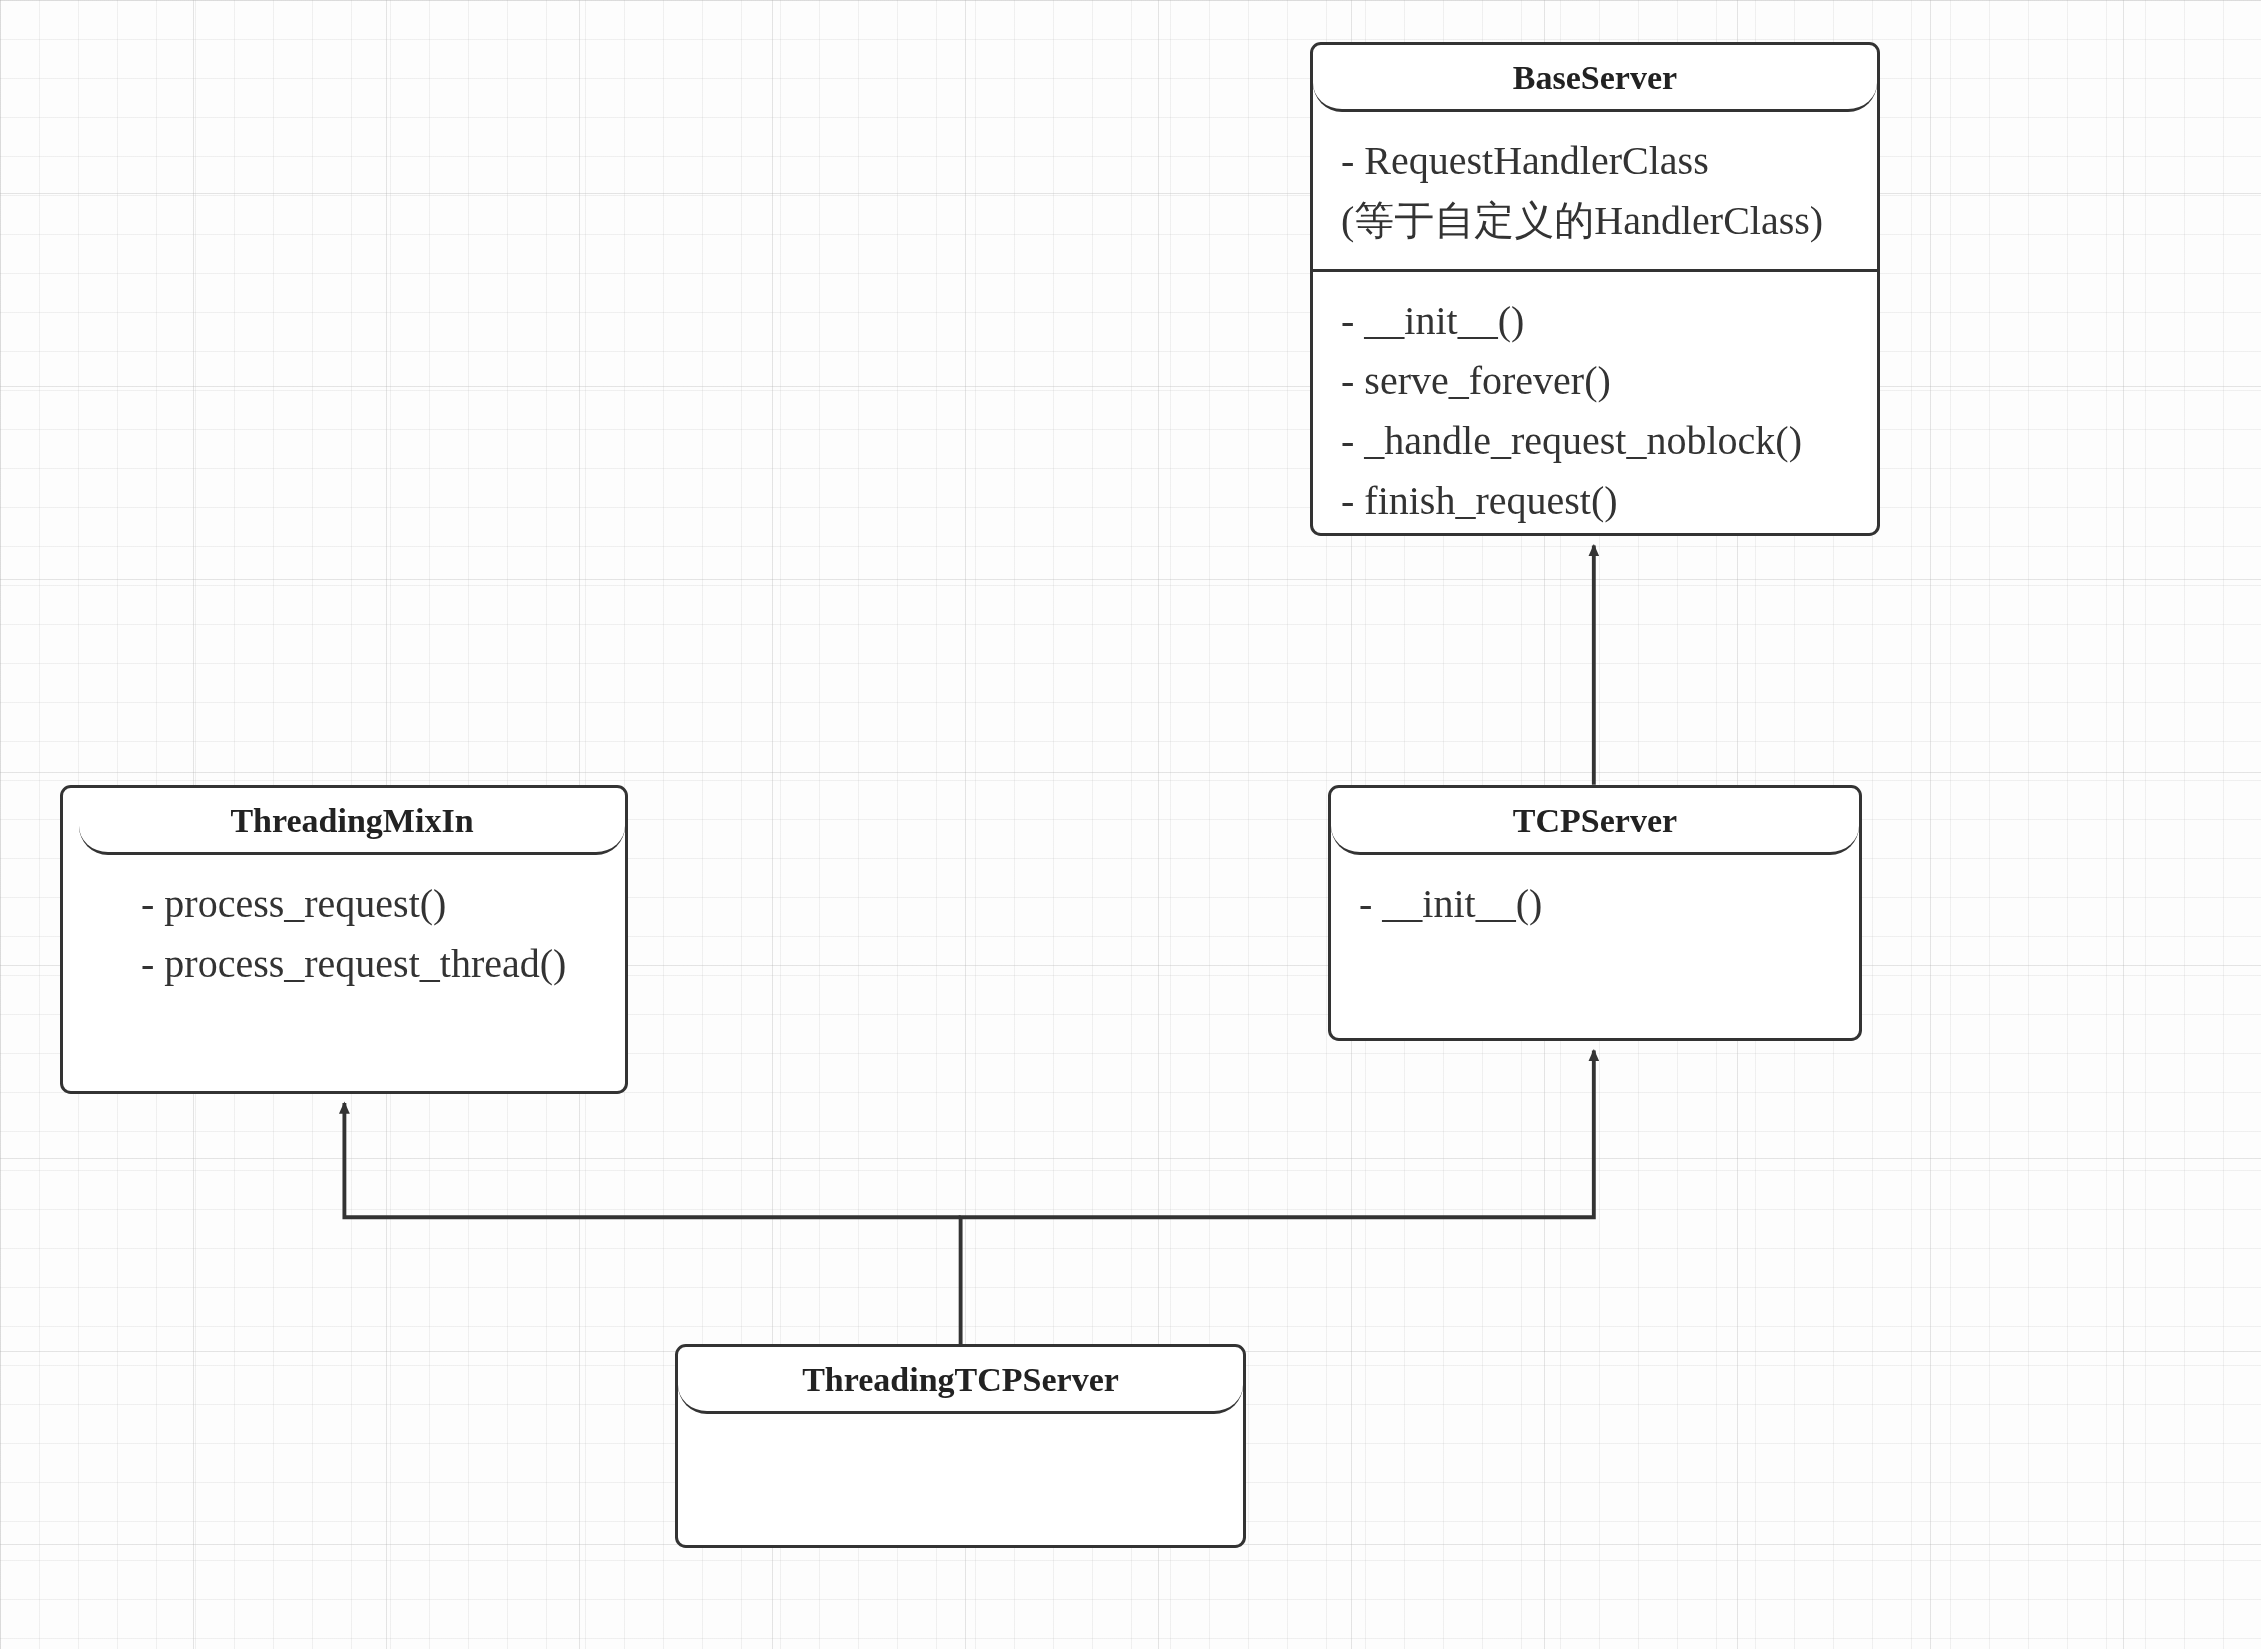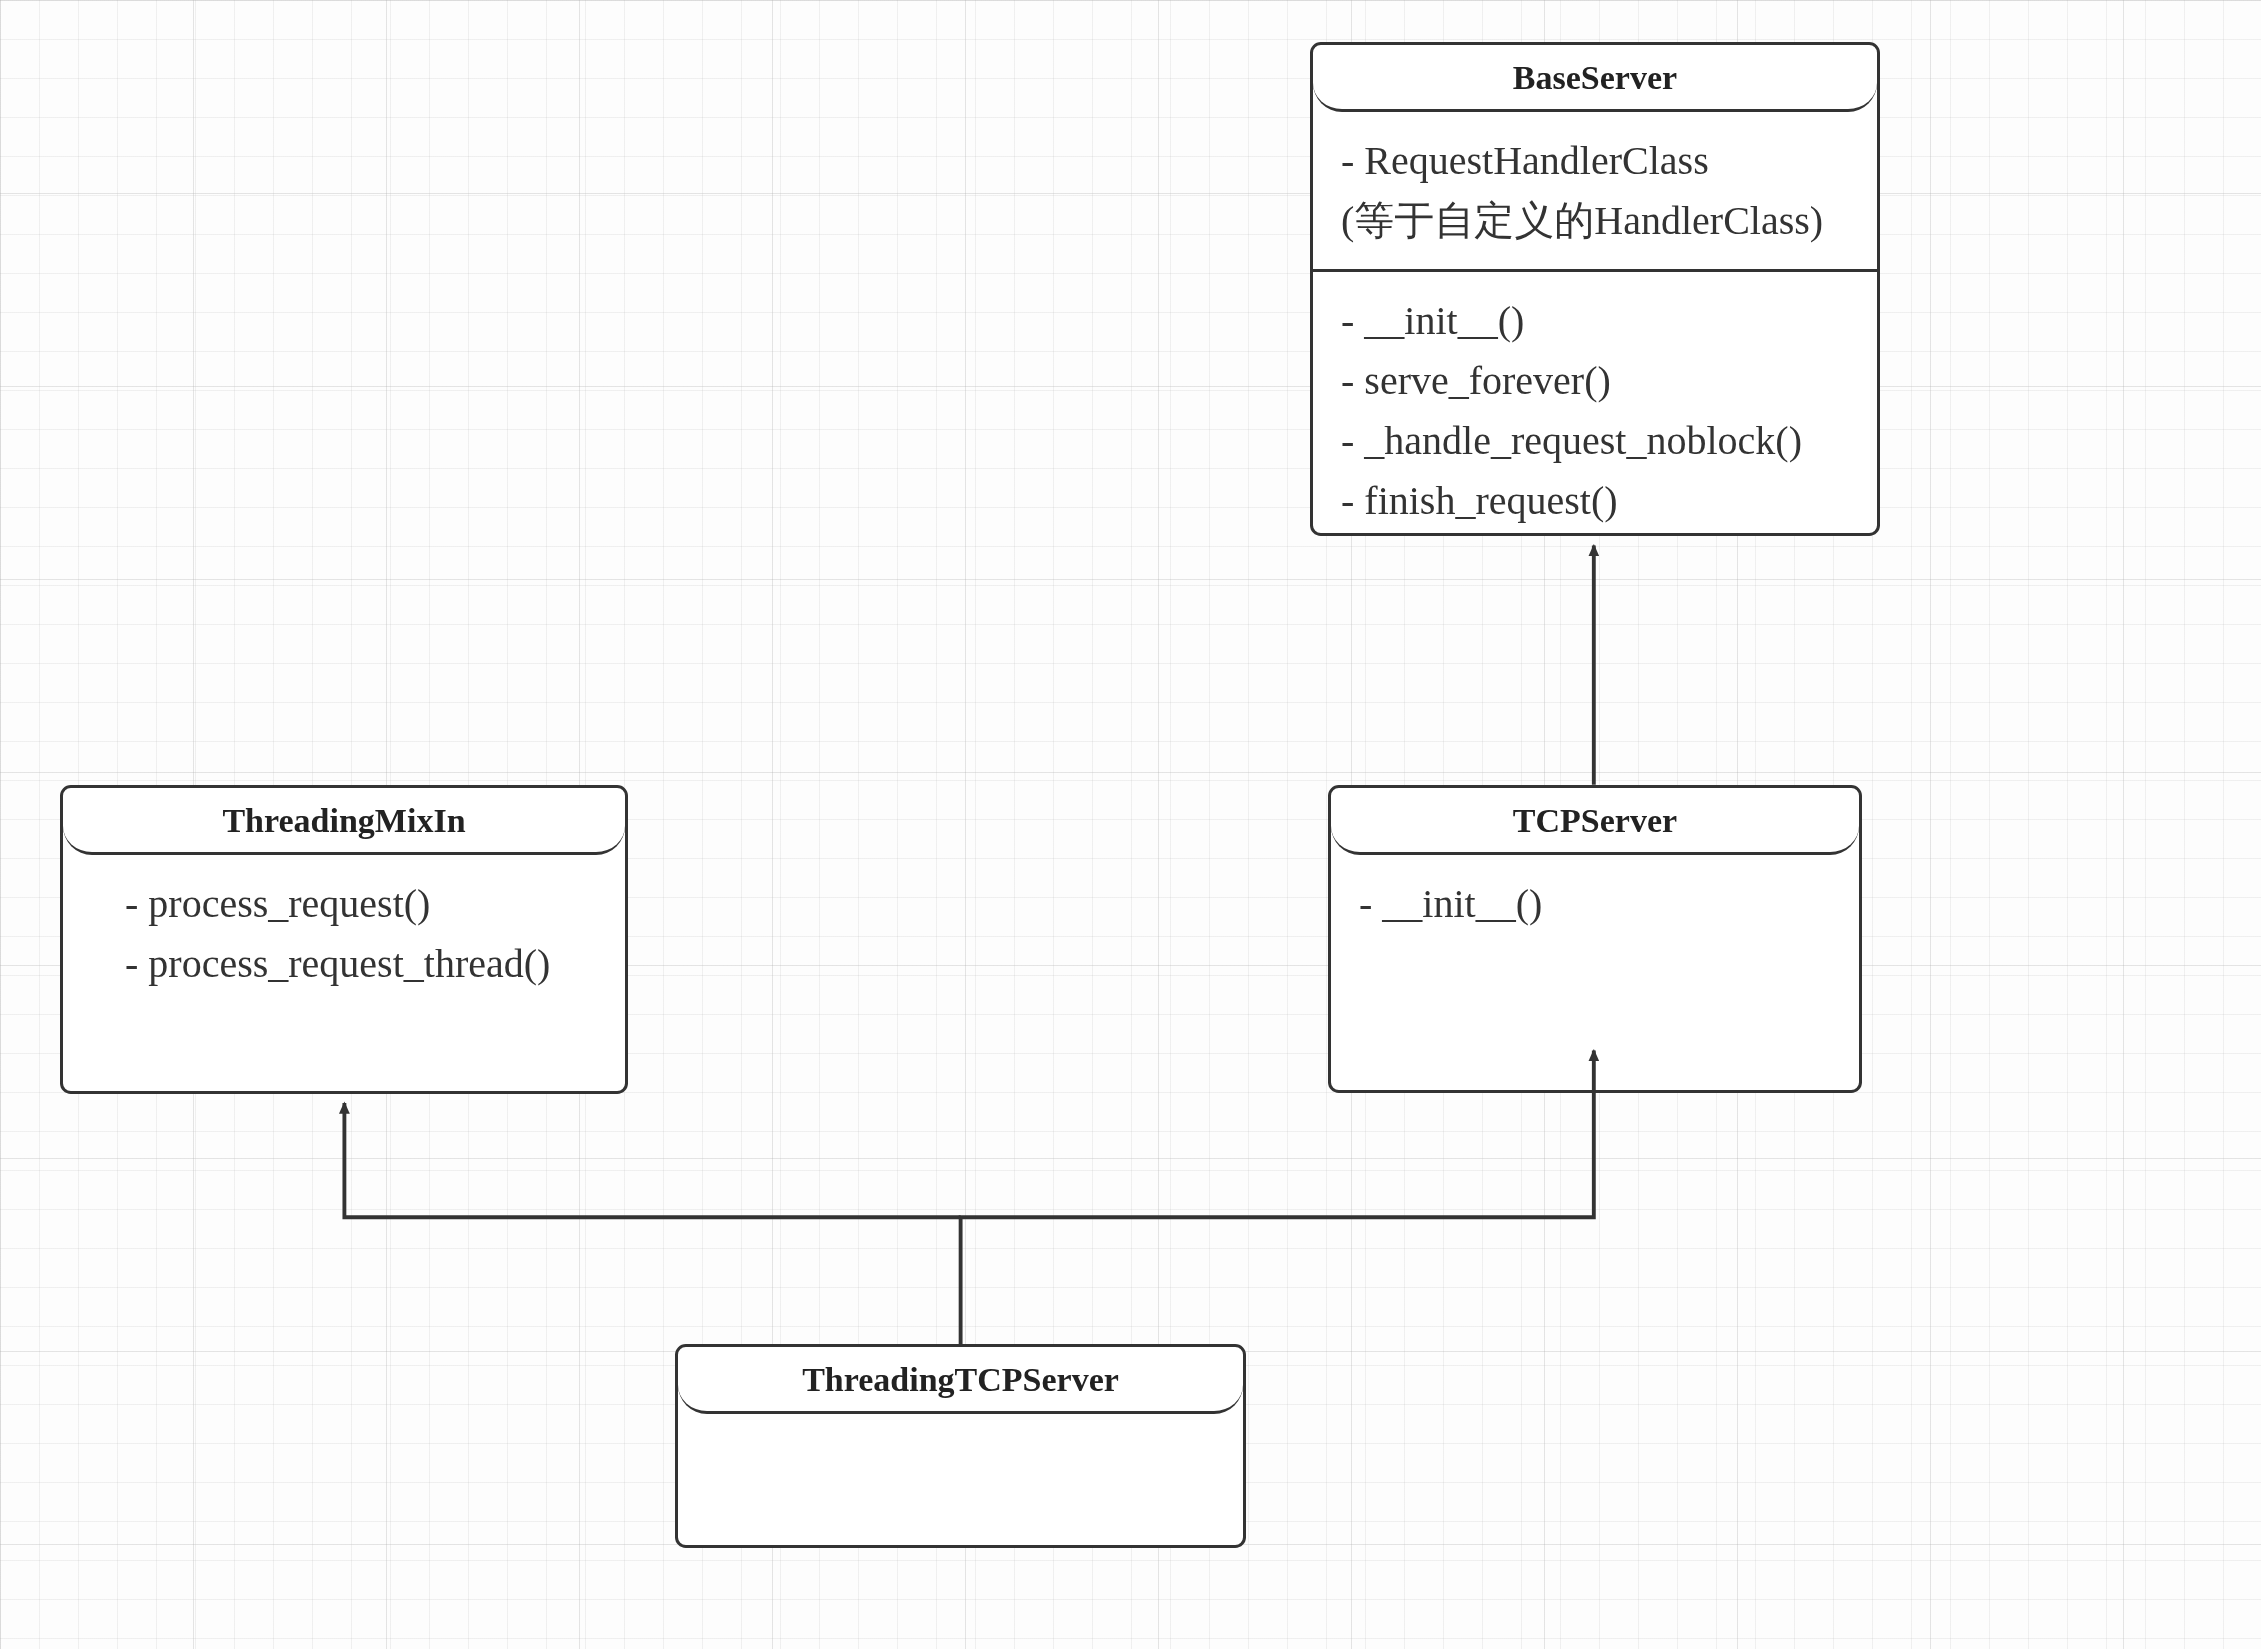--- a/index.html
+++ b/index.html
@@ -75,28 +75,28 @@
       <div>(等于自定义的HandlerClass)</div>
     </div>
     <div class="class-section">
       <div>- __init__()</div>
       <div>- serve_forever()</div>
       <div>- _handle_request_noblock()</div>
       <div>- finish_request()</div>
     </div>
   </div>
 
-  <div class="class-box" style="left:1328px; top:785px; width:534px; height:308px;">
+  <div class="class-box" style="left:1328px; top:785px; width:534px; height:256px;">
     <div class="class-title">TCPServer</div>
     <div class="class-section" style="flex:1;">
       <div>- __init__()</div>
     </div>
   </div>
 
-  <div class="class-box" style="left:60px; top:785px; width:568px; height:309px;">
+  <div class="class-box" style="left:60px; top:785px; width:568px; height:309px;padding-left:16px;">
     <div class="class-title">ThreadingMixIn</div>
     <div class="class-section" style="flex:1;margin-left:34px;">
       <div>- process_request()</div>
       <div>- process_request_thread()</div>
     </div>
   </div>
 
   <div class="class-box" style="left:675px; top:1344px; width:571px; height:204px;">
     <div class="class-title">ThreadingTCPServer</div>
     <div class="class-section" style="flex:1;"></div>

